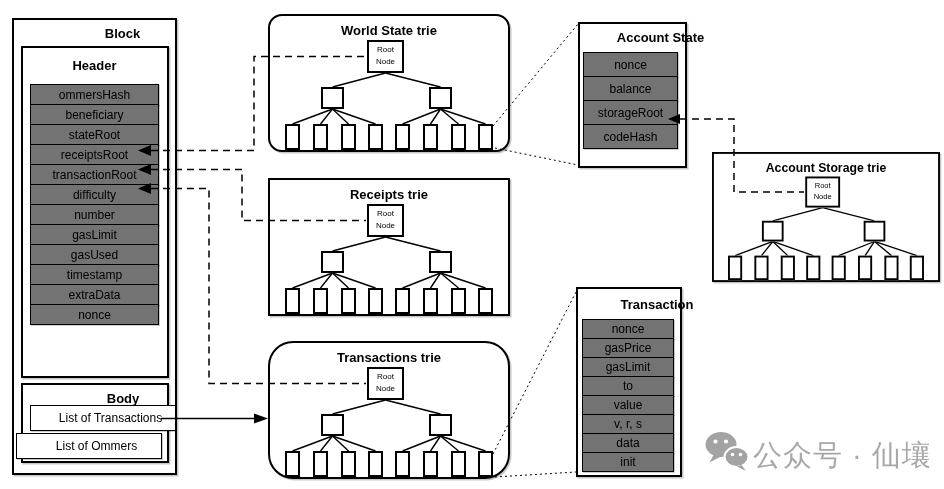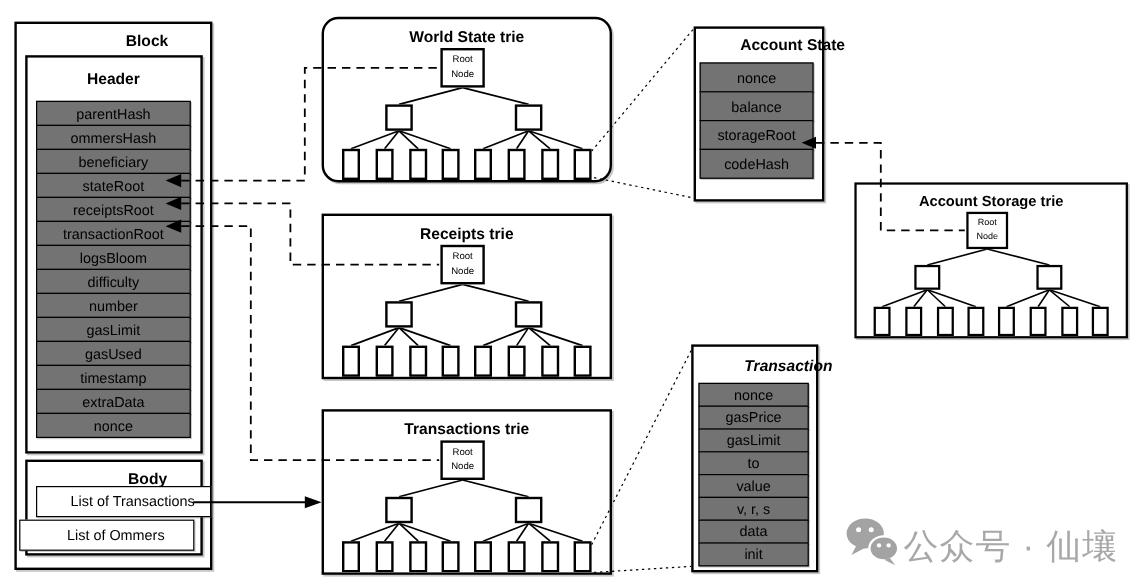--- a/index.html
+++ b/index.html
@@ -49,27 +49,25 @@
 
 <div class="stage">
 
   <div class="panel" style="left:12px;top:18px;width:161px;height:453px;"></div>
   <div class="btitle" style="left:12px;top:26px;width:165px;">Block</div>
 
   <div class="panel" style="left:21px;top:46px;width:144px;height:328px;"></div>
   <div class="btitle" style="left:8px;top:58px;width:117px;">Header</div>
 
   <div class="rowstack" style="left:30px;top:84px;width:129px;">
-    <div class="row">parentHash</div>
     <div class="row">ommersHash</div>
     <div class="row">beneficiary</div>
     <div class="row">stateRoot</div>
     <div class="row">receiptsRoot</div>
     <div class="row">transactionRoot</div>
-    <div class="row">logsBloom</div>
     <div class="row">difficulty</div>
     <div class="row">number</div>
     <div class="row">gasLimit</div>
     <div class="row">gasUsed</div>
     <div class="row">timestamp</div>
     <div class="row">extraData</div>
     <div class="row">nonce</div>
   </div>
 
   <div class="panel" style="left:21px;top:383px;width:144px;height:76px;"></div>
@@ -128,21 +126,21 @@
     <div class="leaf l1"></div>
       <div class="leaf l2"></div>
     <div class="leaf l3"></div>
       <div class="leaf l4"></div>
     <div class="leaf l5"></div>
       <div class="leaf l6"></div>
     <div class="leaf l7"></div>
       <div class="leaf l8"></div>
   </div>
 
-  <div class="trie" style="left:268px;top:341px;">
+  <div class="trie" style="left:268px;top:341px;border-radius:25px;">
     <svg class="tlines" viewBox="0 0 242 138">
       <g stroke="#000" stroke-width="1.4">
         <line x1="115.5" y1="57" x2="62.5" y2="71"></line>
           <line x1="115.5" y1="57" x2="170.5" y2="71"></line>
         <line x1="62.5" y1="93" x2="22.5" y2="108"></line>
           <line x1="62.5" y1="93" x2="50.5" y2="108"></line>
         <line x1="62.5" y1="93" x2="78.5" y2="108"></line>
           <line x1="62.5" y1="93" x2="105.5" y2="108"></line>
         <line x1="170.5" y1="93" x2="132.5" y2="108"></line>
           <line x1="170.5" y1="93" x2="160.5" y2="108"></line>
@@ -196,21 +194,21 @@
   <div class="panel" style="left:578px;top:22px;width:105px;height:142px;"></div>
   <div class="btitle" style="left:578px;top:30px;width:109px;">Account State</div>
   <div class="rowstack" style="left:583px;top:52px;width:95px;">
     <div class="row tall">nonce</div>
     <div class="row tall">balance</div>
     <div class="row tall">storageRoot</div>
     <div class="row tall">codeHash</div>
   </div>
 
   <div class="panel" style="left:576px;top:287px;width:102px;height:186px;"></div>
-  <div class="btitle" style="left:576px;top:297px;width:106px;font-style:italic;">Transaction</div>
+  <div class="btitle" style="left:576px;top:297px;width:106px;">Transaction</div>
   <div class="rowstack" style="left:582px;top:319px;width:92px;">
     <div class="row t">nonce</div>
     <div class="row t">gasPrice</div>
     <div class="row t">gasLimit</div>
     <div class="row t">to</div>
     <div class="row t">value</div>
     <div class="row t">v, r, s</div>
     <div class="row t">data</div>
     <div class="row t">init</div>
   </div>

